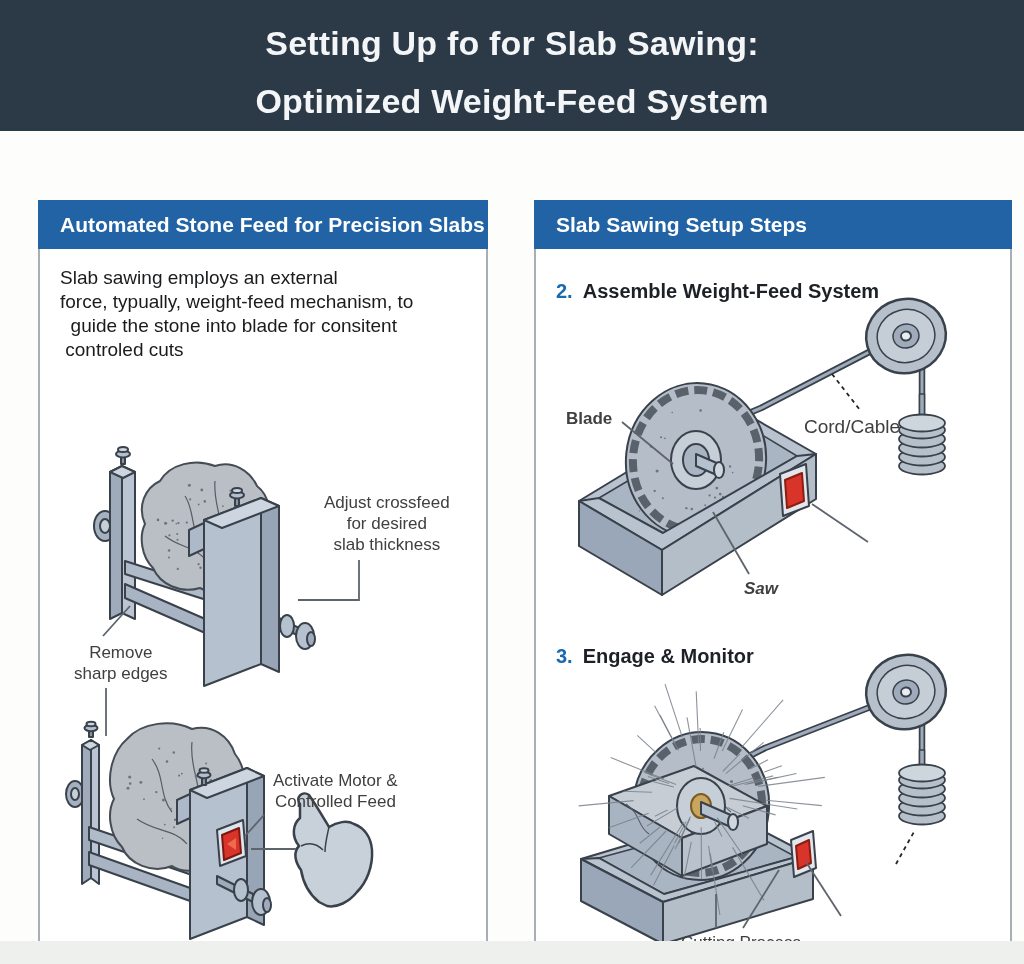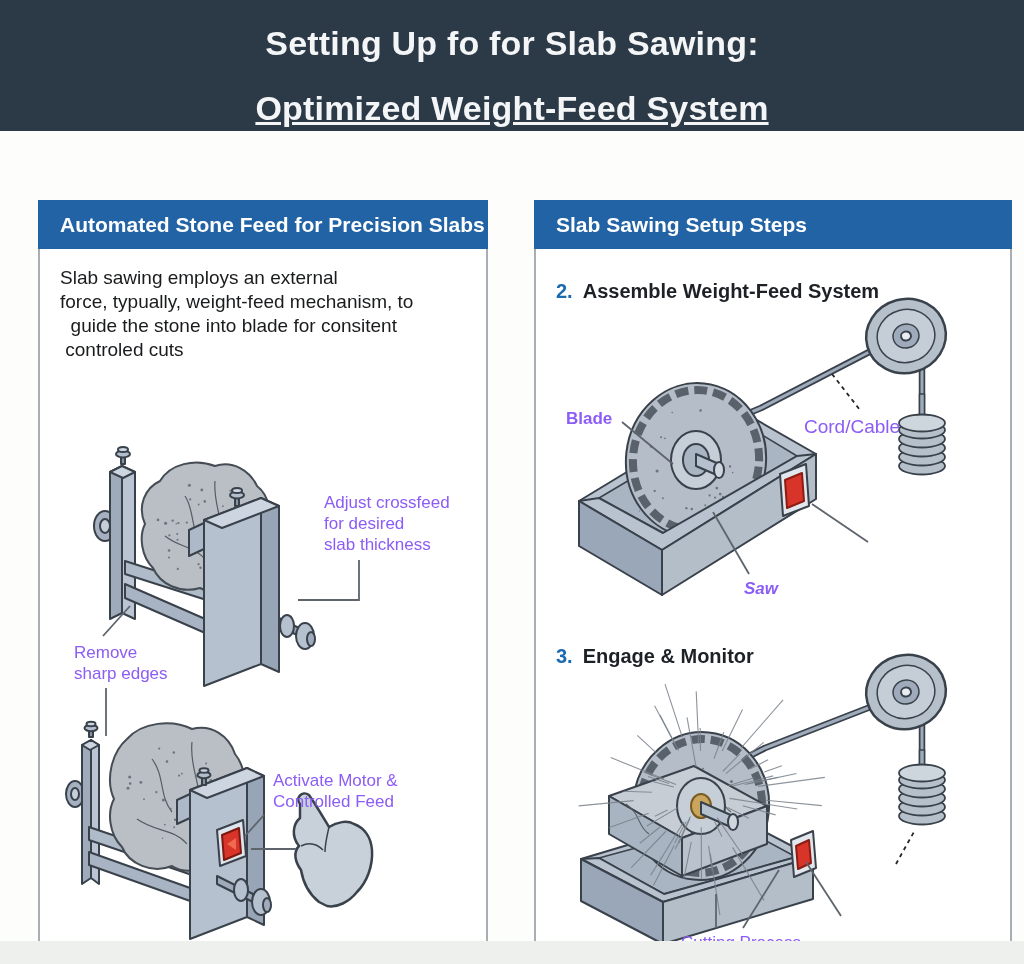--- a/index.html
+++ b/index.html
@@ -3,34 +3,34 @@
 <meta charset="utf-8">
 <style>
   html,body{margin:0;padding:0;background:#ffffff;}
   .page{position:relative;width:1024px;height:964px;overflow:hidden;
         font-family:"Liberation Sans",sans-serif;background:#fdfdfc;}
   
   .banner{position:absolute;left:0;top:0;width:1024px;height:131px;background:#2c3947;}
   .banner .t1,.banner .t2{width:100%;text-align:center;color:#f3f5f7;font-weight:bold;
         font-size:34px;letter-spacing:.2px;}
   .banner .t1{margin-top:24px;}
-  .banner .t2{margin-top:26px;text-decoration:underline;}
+  .banner .t2{margin-top:19px;}
   
   .panel{position:absolute;top:168px;height:770px;background:#ffffff;
          border:2px solid #a9aeb4;box-sizing:border-box;margin-top:32px;}
   .panel.left{left:38px;width:450px;}
   .panel.right{left:534px;width:478px;border-radius:18px;}
   .panel-head{position:absolute;left:-2px;top:-2px;right:-2px;height:49px;background:#2163a4;
               color:#fff;font-weight:bold;font-size:21px;line-height:49px;padding-left:22px;}
   
   .intro{position:absolute;left:20px;top:64px;width:410px;font-size:19px;line-height:24px;
          color:#191b1d;white-space:pre-wrap;}
   .step{position:absolute;font-size:20px;font-weight:bold;color:#1d2126;white-space:nowrap;}
   .step .num{color:#1a6ab0;margin-right:10px;}
-  .lbl{position:absolute;font-size:17px;line-height:21px;color:#8b5cf6;white-space:pre-line;}
+  .lbl{position:absolute;font-size:17px;line-height:21px;color:#404040;white-space:pre-line;text-align:center;}
   .lbl.b{font-weight:bold;}
   .lbl .b{font-weight:bold;}
   svg{position:absolute;overflow:visible;}
   .leaders{pointer-events:none;}
   .footer-strip{position:absolute;left:0;top:941px;width:1024px;height:23px;background:#eef0ee;}
 </style>
 </head>
 <body>
 
 <div class="page">

